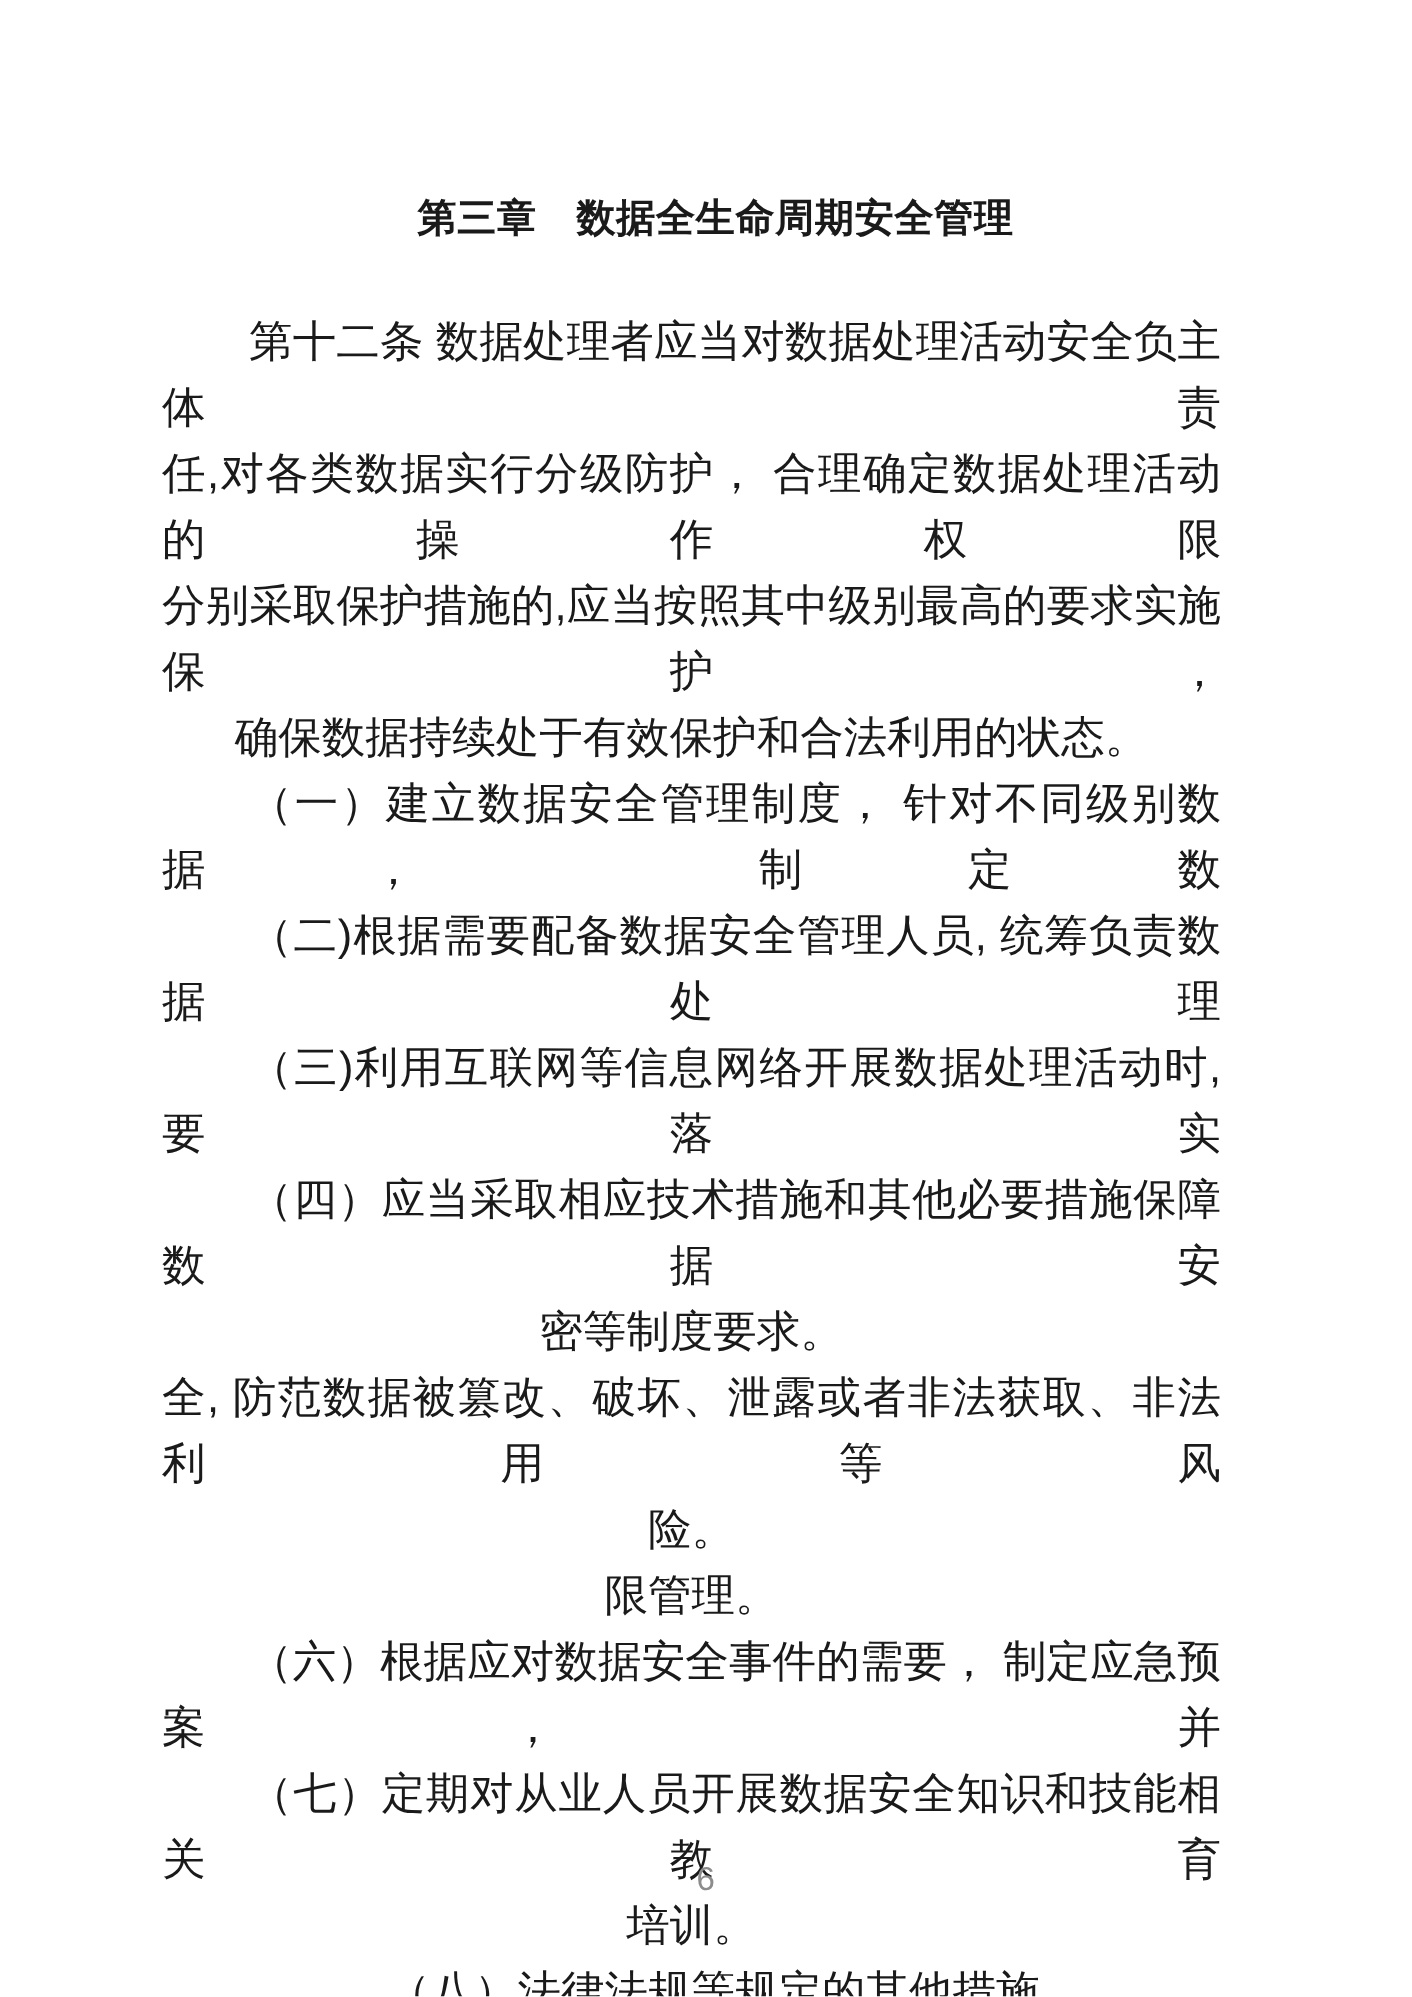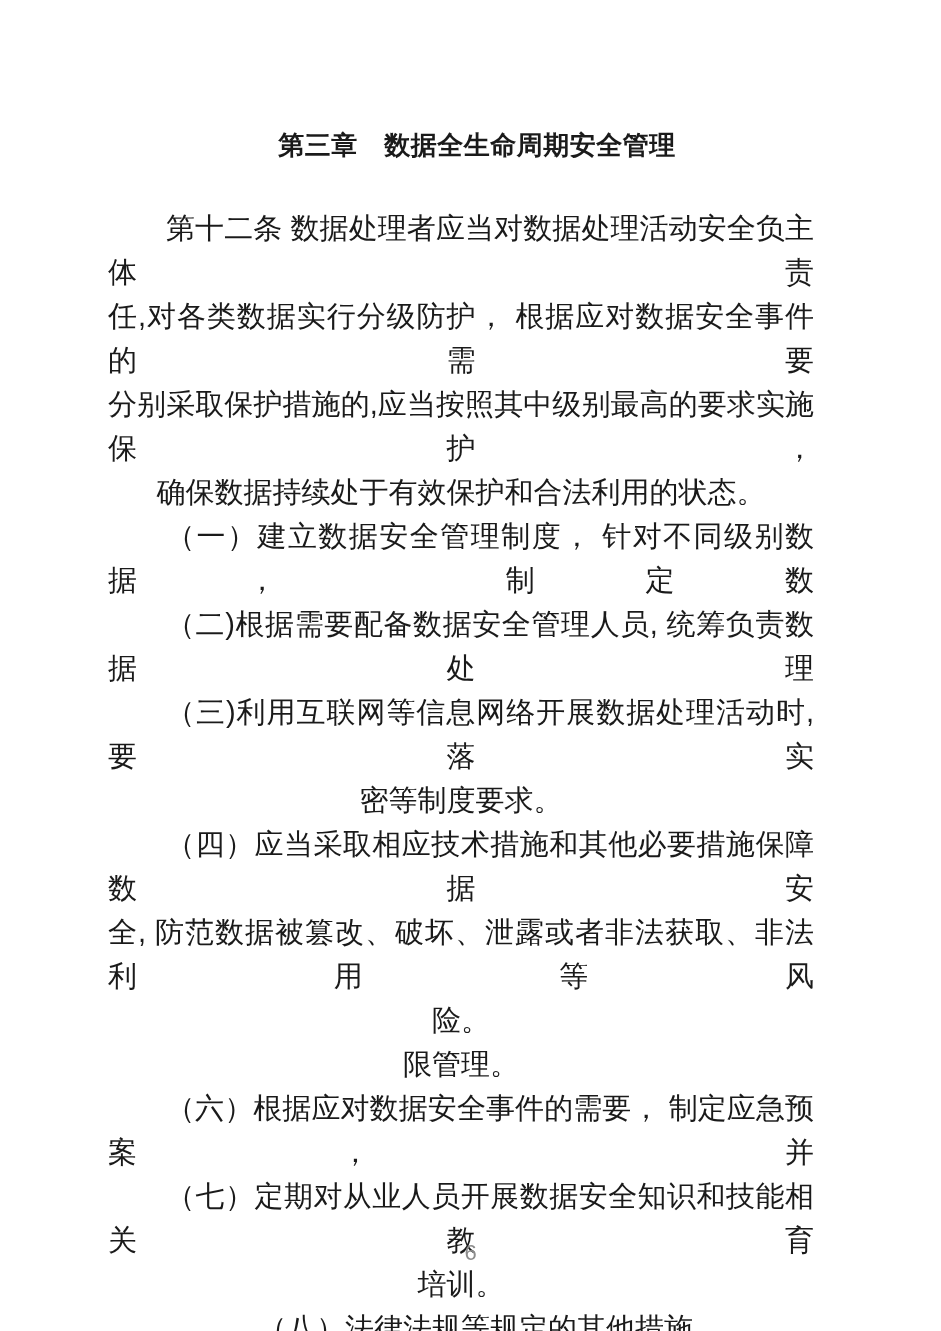--- a/index.html
+++ b/index.html
@@ -59,28 +59,28 @@
   }
 </style>
 </head>
 <body>
 
 <div class="page" style="--bg: #ffffff; --text: #1a1a1a; --pagenum: #8c8c8c;">
   <h1 class="chapter-title">第三章　数据全生命周期安全管理</h1>
 
   <div class="body-text">
       <div class="line indent fill">第十二条 数据处理者应当对数据处理活动安全负主体责</div>
-      <div class="line fill">任,对各类数据实行分级防护， 根据应对数据安全事件的需要</div>
+      <div class="line fill">任,对各类数据实行分级防护， 合理确定数据处理活动的操作权限</div>
       <div class="line fill">分别采取保护措施的,应当按照其中级别最高的要求实施保护，</div>
       <div class="line">确保数据持续处于有效保护和合法利用的状态。</div>
       <div class="line indent fill">（一）建立数据安全管理制度， 针对不同级别数据， 制定数</div>
       <div class="line indent fill">（二)根据需要配备数据安全管理人员, 统筹负责数据处理</div>
       <div class="line indent fill">（三)利用互联网等信息网络开展数据处理活动时, 要落实</div>
+      <div class="line indent fill">（四）应当采取相应技术措施和其他必要措施保障数据安</div>
       <div class="line">密等制度要求。</div>
-      <div class="line indent fill">（四）应当采取相应技术措施和其他必要措施保障数据安</div>
       <div class="line fill">全, 防范数据被篡改、破坏、泄露或者非法获取、非法利用等风</div>
       <div class="line">险。</div>
       <div class="line">限管理。</div>
       <div class="line indent fill">（六）根据应对数据安全事件的需要， 制定应急预案， 并</div>
       <div class="line indent fill">（七）定期对从业人员开展数据安全知识和技能相关教育</div>
       <div class="line">培训。</div>
       <div class="line indent">（八）法律法规等规定的其他措施。</div>
       <div class="line indent">重要数据和核心数据处理者， 还应当:</div>
     </div>
 

